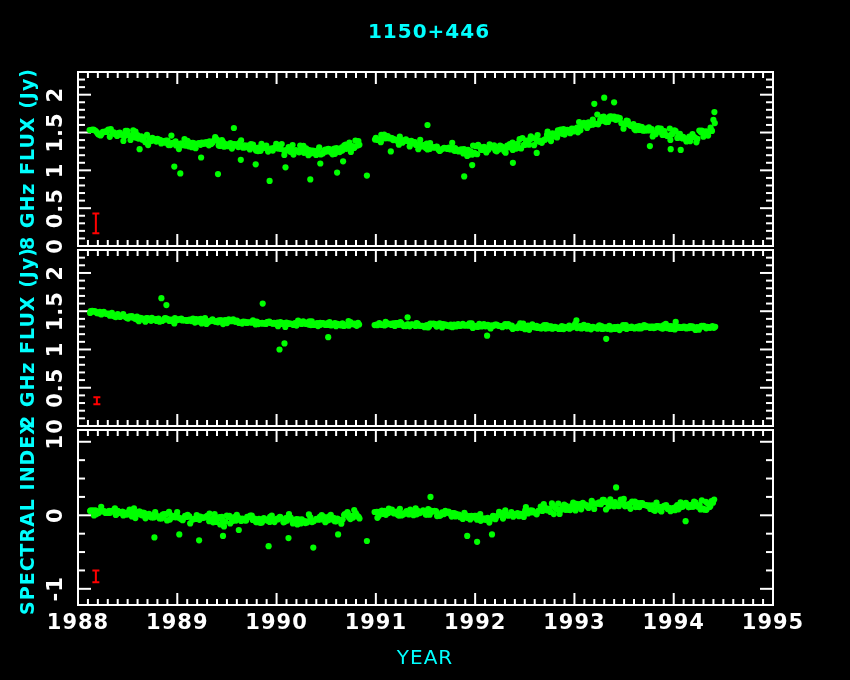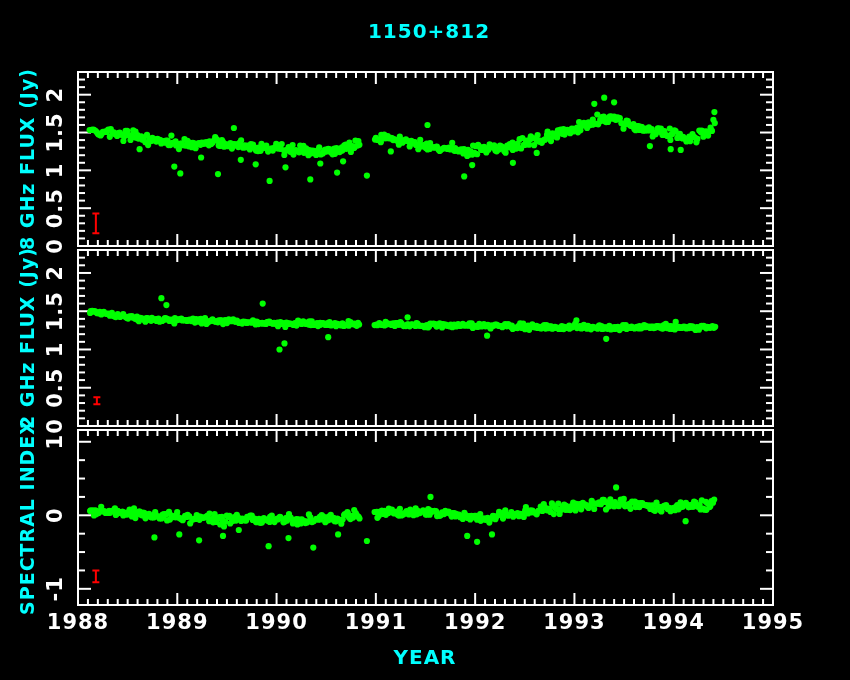--- a/index.html
+++ b/index.html
@@ -6,30 +6,30 @@
   .figure{position:relative;width:850px;height:680px;background:#000;overflow:hidden;
           font-family:"DejaVu Sans","Liberation Sans",sans-serif;}
   .fig-title{position:absolute;left:429px;top:31px;transform:translate(-50%,-50%);
           color:#00ffff;font-size:20px;font-weight:bold;letter-spacing:1px;white-space:nowrap;}
   .ylabel{position:absolute;color:#00ffff;font-size:19px;font-weight:bold;letter-spacing:1px;
           white-space:nowrap;transform:translate(-50%,-50%) rotate(-90deg);}
   #yl0{left:27px;top:159px;}
   #yl1{left:27px;top:338px;}
   #yl2{left:27px;top:517px;}
   .xlabel{position:absolute;left:425px;top:657px;transform:translate(-50%,-50%);
-          color:#00ffff;font-size:20px;font-weight:bold;letter-spacing:1px;}
+          color:#00ffff;font-size:20px;font-weight:normal;letter-spacing:1px;}
   svg{position:absolute;left:0;top:0;}
   .tick-label{font-family:"DejaVu Sans","Liberation Sans",sans-serif;font-size:21px;
           font-weight:bold;fill:#ffffff;letter-spacing:1px;}
 </style>
 </head>
 <body>
 
 <div class="figure">
-  <div class="fig-title">1150+812</div>
+  <div class="fig-title">1150+446</div>
   <div class="ylabel" id="yl0">8 GHz FLUX (Jy)</div>
   <div class="ylabel" id="yl1">2 GHz FLUX (Jy)</div>
   <div class="ylabel" id="yl2">SPECTRAL INDEX</div>
   <div class="xlabel">YEAR</div>
   <svg id="chart" width="850" height="680">
       <g>
         <rect x="78" y="72" width="695" height="174" fill="none" stroke="#ffffff" stroke-width="2"></rect>
         <line x1="78" y1="246" x2="78" y2="234" stroke="#ffffff" stroke-width="2"></line>
         <line x1="78" y1="72" x2="78" y2="84" stroke="#ffffff" stroke-width="2"></line>
         <line x1="87.92857142856239" y1="246" x2="87.92857142856239" y2="240" stroke="#ffffff" stroke-width="2"></line>

